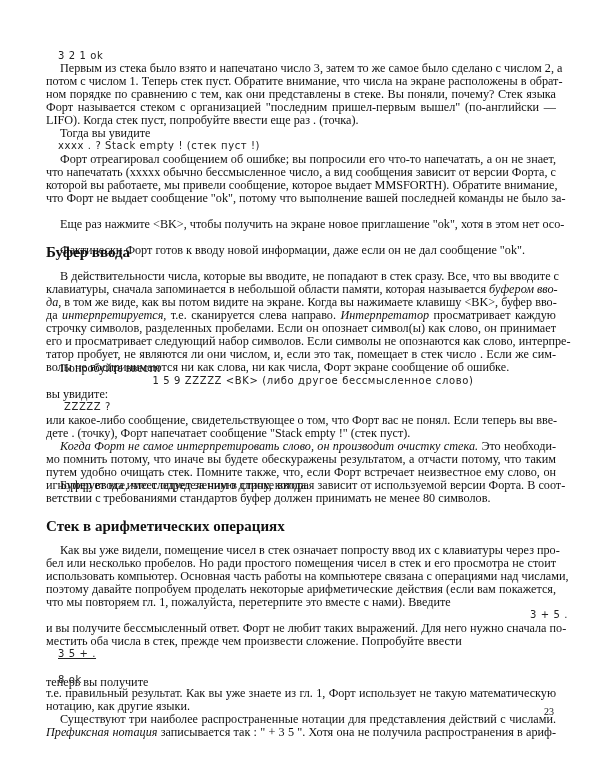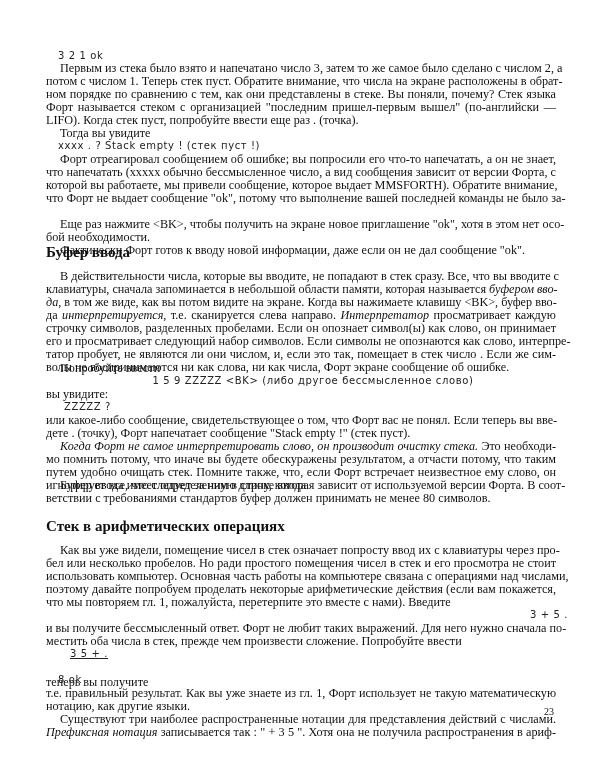--- a/index.html
+++ b/index.html
@@ -39,21 +39,20 @@
 
   <div class="blk p" style="top:153px;">
     <span class="ln ind">Форт отреагировал сообщением об ошибке; вы попросили его что-то напечатать, а он не знает,</span>
     <span class="ln">что напечатать (xxxxx обычно бессмысленное число, а вид сообщения зависит от версии Форта, с</span>
     <span class="ln">которой вы работаете, мы привели сообщение, которое выдает MMSFORTH). Обратите внимание,</span>
     <span class="ln">что Форт не выдает сообщение "ok", потому что выполнение вашей последней команды не было за-</span>
   </div>
 
   <div class="blk p" style="top:218px;">
     <span class="ln ind">Еще раз нажмите &lt;BK&gt;, чтобы получить на экране новое приглашение "ok", хотя в этом нет осо-</span>
-    <span class="ln last">бой необходимости.</span>
   </div>
 
   <div class="blk p" style="top:244px;">
     <span class="ln last ind">Фактически Форт готов к вводу новой информации, даже если он не дал сообщение "ok".</span>
   </div>
 
   <h2 class="blk" style="top:243px;">Буфер ввода</h2>
 
   <div class="blk p" style="top:270px;">
     <span class="ln ind"><span>В действительности числа, которые вы вводите, не попадают в стек сразу. Все, что вы вводите с</span></span>
@@ -105,21 +104,21 @@
     <span class="ln last">что мы повторяем гл. 1, пожалуйста, перетерпите это вместе с нами). Введите</span>
   </div>
 
   <div class="blk code" style="top:609px;left:12px;text-align:right;">3 + 5 .</div>
 
   <div class="blk p" style="top:622px;">
     <span class="ln">и вы получите бессмысленный ответ. Форт не любит таких выражений. Для него нужно сначала по-</span>
     <span class="ln last">местить оба числа в стек, прежде чем произвести сложение. Попробуйте ввести</span>
   </div>
 
-  <div class="blk code" style="top:648px;left:24px;text-decoration:underline;">3 5 + .</div>
+  <div class="blk code" style="top:648px;left:12px;text-decoration:underline;">3 5 + .</div>
 
   <div class="blk p" style="top:676px;">
     <span class="ln last">теперь вы получите</span>
   </div>
 
   <div class="blk code" style="top:674px;left:12px;">8 ok</div>
 
   <div class="blk p" style="top:687px;">
     <span class="ln">т.е. правильный результат. Как вы уже знаете из гл. 1, Форт использует не такую математическую</span>
     <span class="ln last">нотацию, как другие языки.</span>

